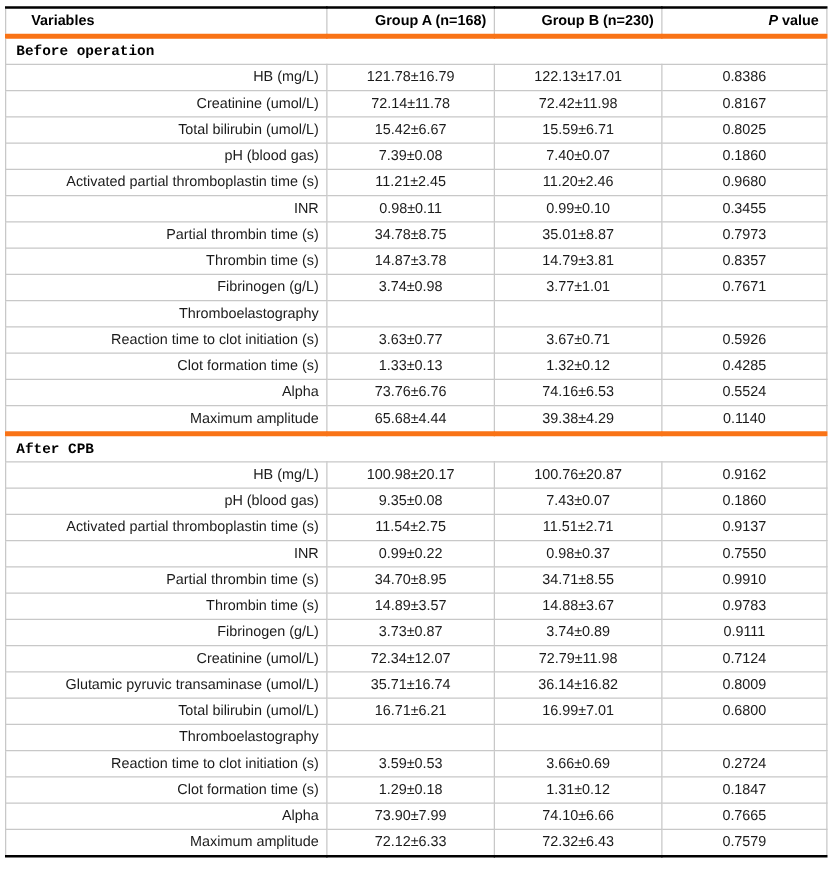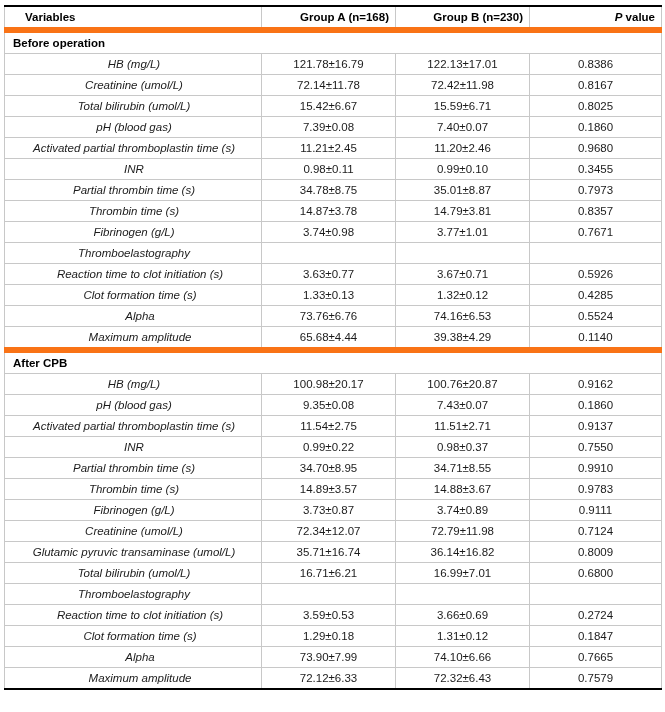--- a/index.html
+++ b/index.html
@@ -39,33 +39,33 @@
     color: #000;
   }
   thead th.var {
     text-align: left;
     padding-left: 20px;
   }
   td.num {
     text-align: center;
   }
   td.var {
-    text-align: center;
+    text-align: right;
     padding-left: 8px;
-    font-style: italic;
   }
   td.var.indent {
     padding-left: 20px;
   }
   tr.section-row td {
     font-weight: bold;
     text-align: left;
     padding-left: 8px;
-    border-top: 6px solid #f97316;
+    border-top: 4px solid #f97316;
     color: #000;
+    font-family: Liberation Mono, monospace;
   }
   i.pital {
     font-style: italic;
   }
 </style>
 </head>
 <body>
 
 <div class="table-wrap">
   <table>

